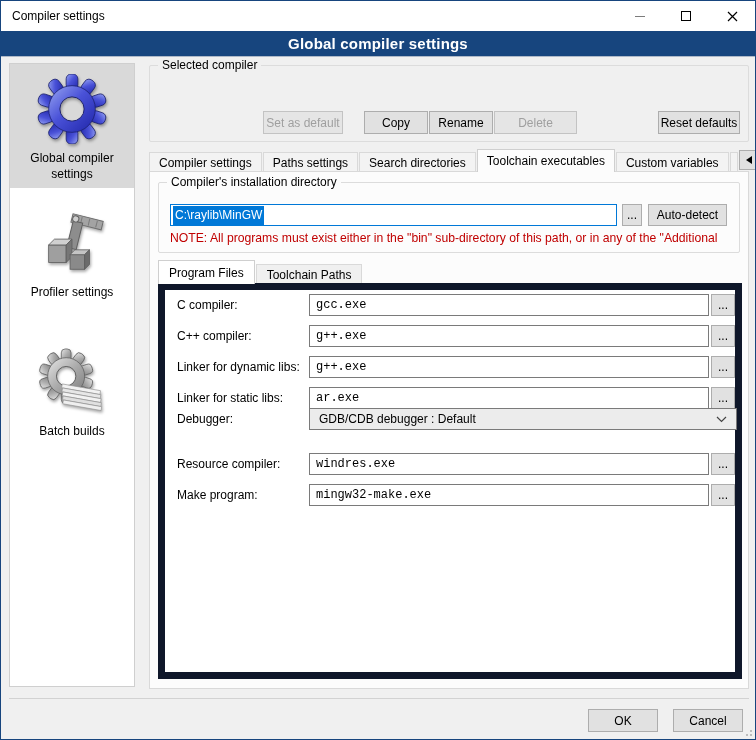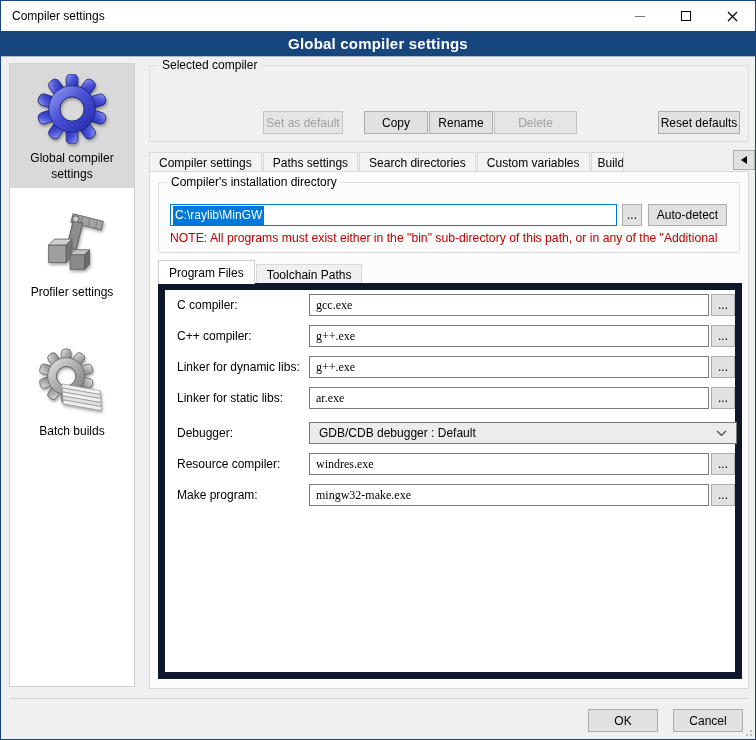--- a/index.html
+++ b/index.html
@@ -96,21 +96,21 @@
   }
   .subtab.active{ height:24px; background:#fff; position:relative; z-index:3; border-color:#cfcfcf; }
   .subpage{
     position:absolute; left:8px; top:111px; width:584px; height:396px;
     background:#fff; border:7px solid #0f172a; z-index:2;
   }
   .frow{ position:absolute; left:12px; height:22px; display:flex; align-items:center; width:560px; }
   .flabel{ width:132px; font-size:12px; }
   .finput{
     flex:0 0 400px; height:22px; border:1px solid #7a7a7a; background:#fff;
-    padding:0 6px; font-family:Liberation Serif, serif; font-size:12px; color:#000;
+    padding:0 6px; font-family:Liberation Mono, monospace; font-size:12px; color:#000;
   }
   .browse{ width:24px; height:22px; margin-left:2px; }
   .fselect{
     flex:0 0 428px; height:22px; border:1px solid #7a7a7a; background:#ececec;
     display:flex; align-items:center; padding:0 9px; cursor:default;
   }
   .fselect .chev{ margin-left:auto; }
   
   .footer-sep{ position:absolute; left:8px; width:740px; top:697px; border-top:1px solid #d2d2d2; }
   .ok-btn{ position:absolute; left:587px; top:708px; width:70px; height:23px; }
@@ -291,20 +291,21 @@
         <div class="btn b-rename">Rename</div>
         <div class="btn disabled b-delete">Delete</div>
         <div class="btn b-reset">Reset defaults</div>
       </div>
     </div>
 
     <div class="tabstrip">
       <div class="tab">Compiler settings</div>
       <div class="tab">Paths settings</div>
       <div class="tab">Search directories</div>
+      <div class="tab active">Toolchain executables</div>
       <div class="tab">Custom variables</div>
       <div class="tab clipped">Build options</div>
       <div class="tab-arrows">
         <div class="btn arrow-btn">
           <svg width="7" height="8" viewBox="0 0 7 8">
               <polygon points="6,0 6,8 0,4" fill="#000"></polygon>
             </svg>
         </div>
 
       </div>
@@ -348,21 +349,21 @@
           <input class="finput" value="g++.exe" style="">
           <div class="btn browse">...</div>
         </div>
 
         <div class="frow" style="top:97px">
           <span class="flabel">Linker for static libs:</span>
           <input class="finput" value="ar.exe" style="">
           <div class="btn browse">...</div>
         </div>
 
-        <div class="frow" style="top:132px">
+        <div class="frow" style="top:118px">
           <span class="flabel">Debugger:</span>
           <div class="fselect">
             <span>GDB/CDB debugger : Default</span>
             <svg class="chev" width="11" height="7" viewBox="0 0 11 7">
               <path d="M1 1 L5.5 5.5 L10 1" stroke="#444" stroke-width="1.2" fill="none"></path>
             </svg>
           </div>
         </div>
 
         <div class="frow" style="top:163px">

